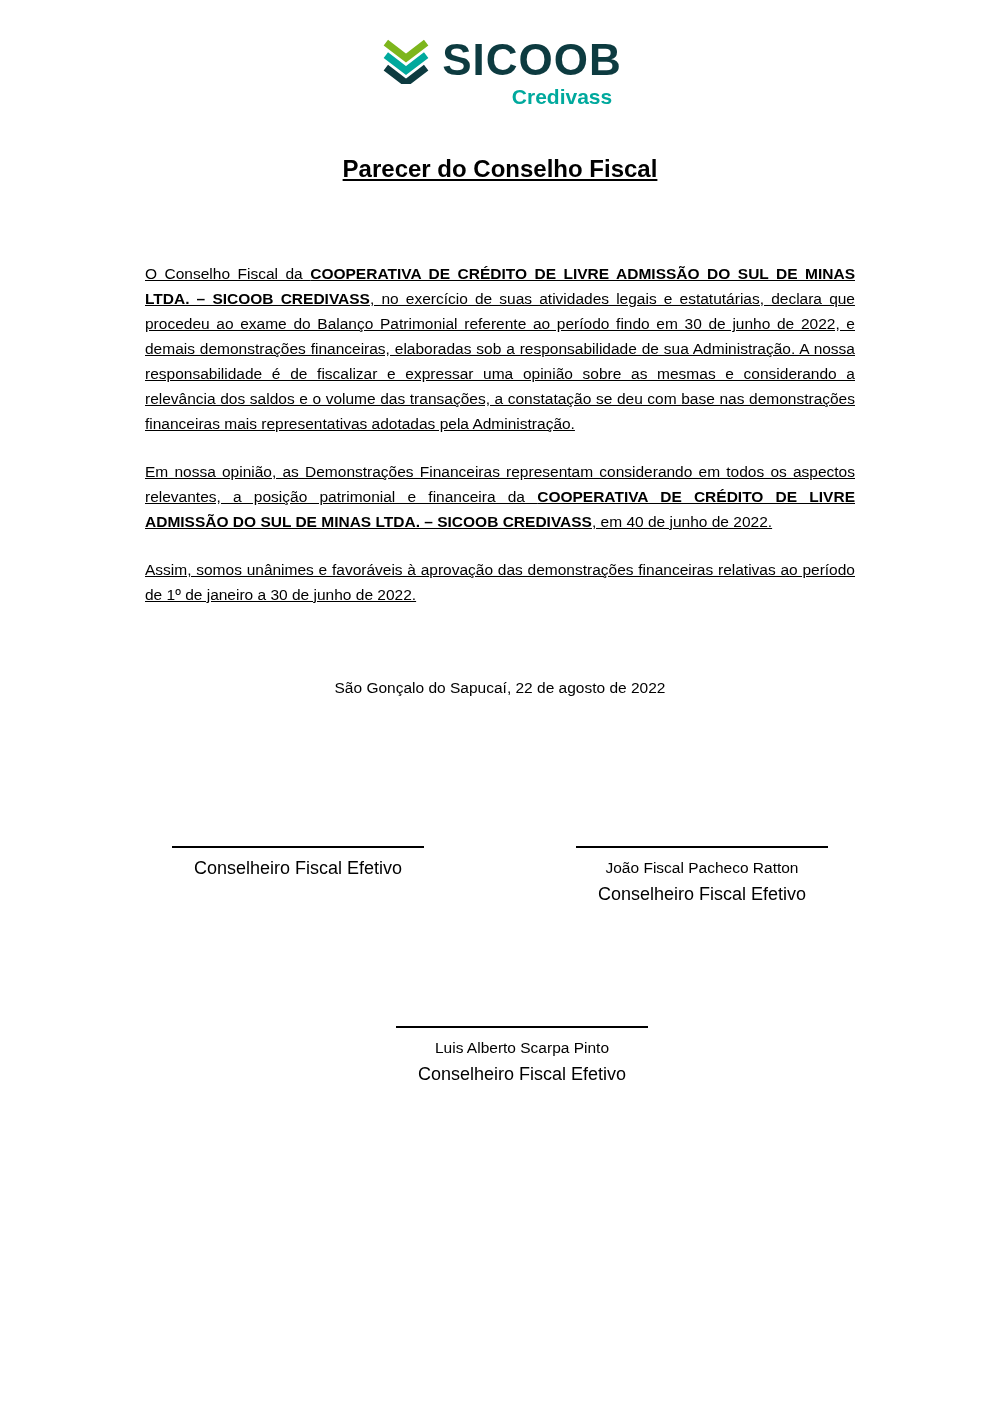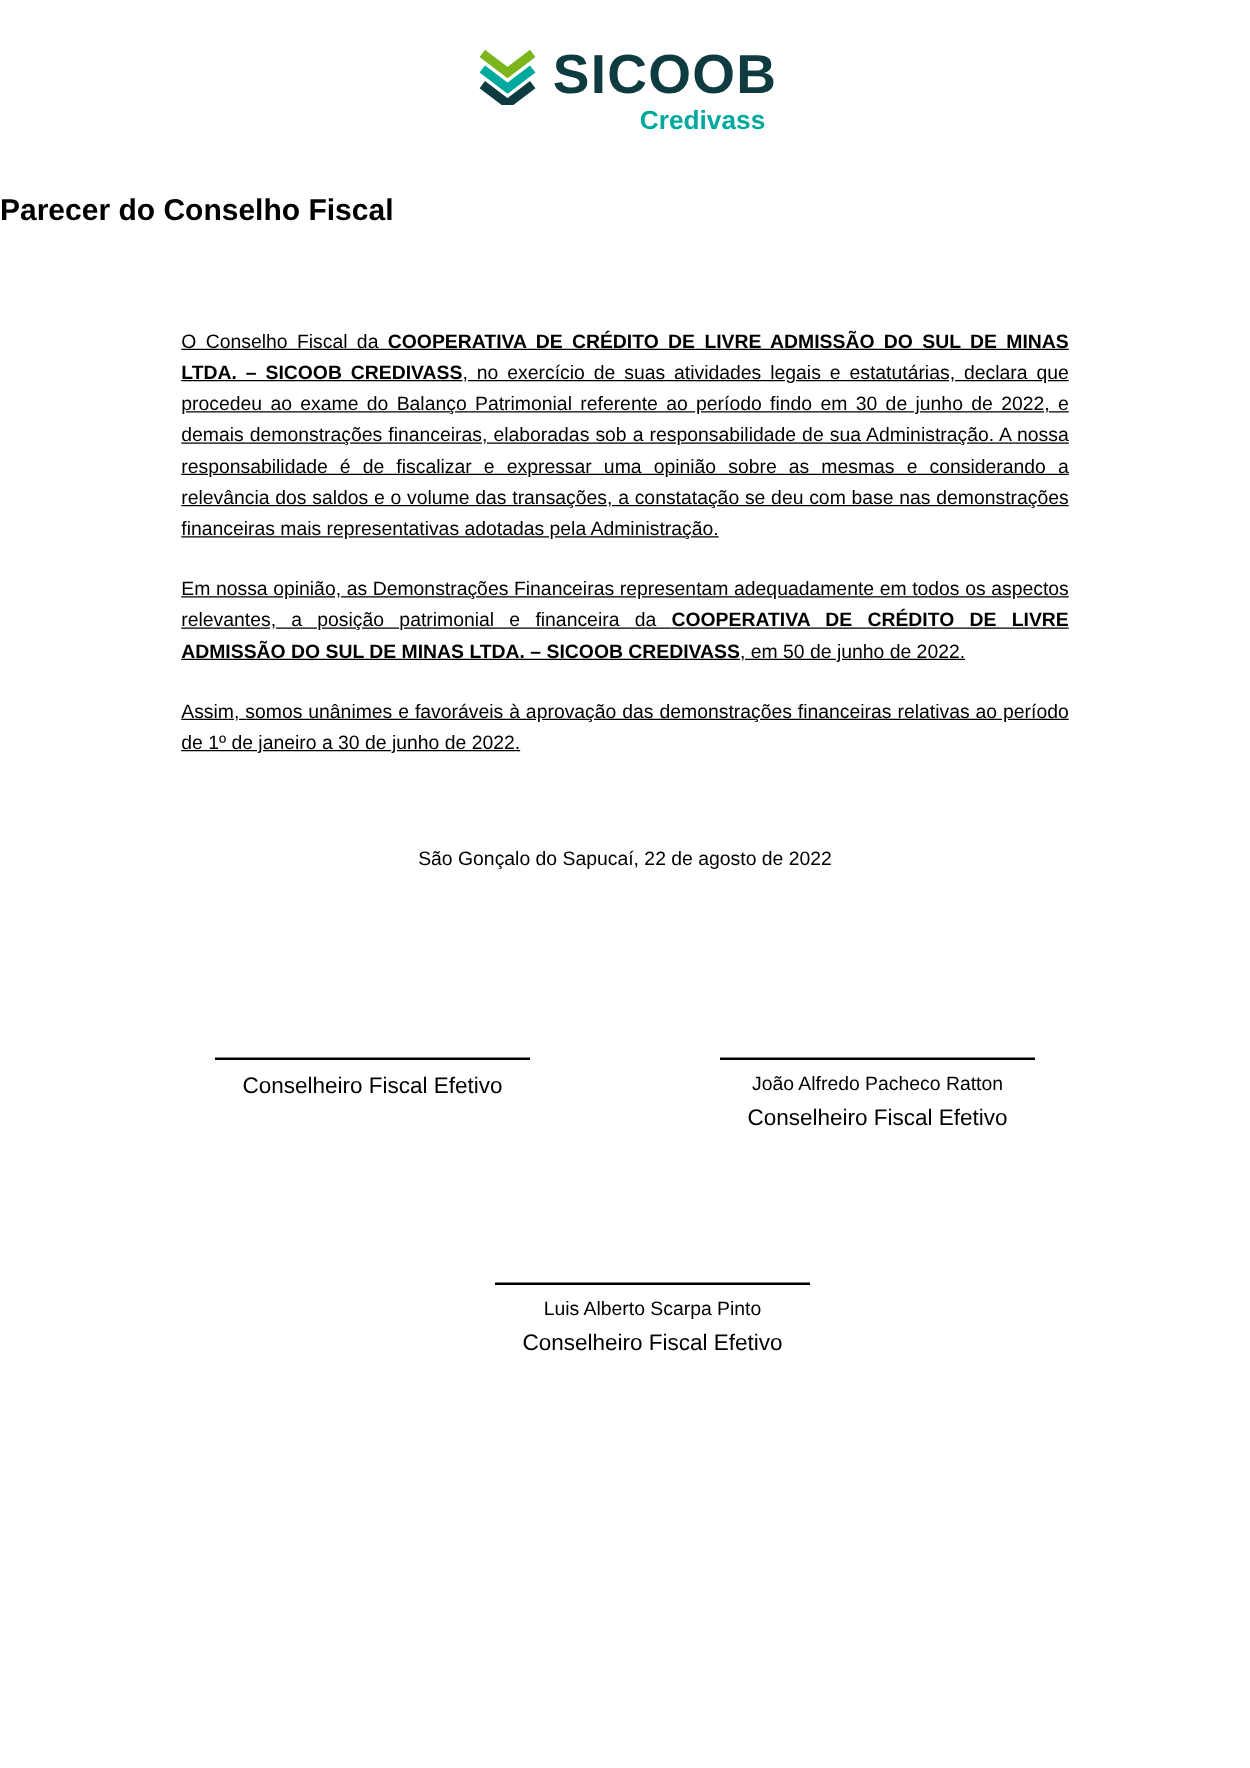--- a/index.html
+++ b/index.html
@@ -36,23 +36,25 @@
     font-weight: bold;
     color: #00a99d;
     margin-top: 2px;
     position: relative;
     left: 62px;
     line-height: 1;
   }
 
   
   .doc-title {
+    text-align: center;
     font-size: 24px;
     font-weight: bold;
     margin: 48px 0 0 0;
+    text-decoration: underline;
   }
 
   
   .doc-body {
     margin: 78px 145px 0 145px;
     font-size: 15.5px;
     line-height: 25px;
     text-align: justify;
   }
   .doc-body p { margin: 0 0 23px 0; text-decoration: underline; }
@@ -104,35 +106,35 @@
       <span class="logo-word">SICOOB</span>
     </div>
     <div class="logo-sub">Credivass</div>
   </header>
 
   <h1 class="doc-title">Parecer do Conselho Fiscal</h1>
 
   <main class="doc-body">
     <p><span>O Conselho Fiscal da </span><strong>COOPERATIVA DE CRÉDITO DE LIVRE ADMISSÃO DO SUL DE MINAS LTDA. – SICOOB CREDIVASS</strong><span>, no exercício de suas atividades legais e estatutárias, declara que procedeu ao exame do Balanço Patrimonial referente ao período findo em 30 de junho de 2022, e demais demonstrações financeiras, elaboradas sob a responsabilidade de sua Administração. A nossa responsabilidade é de fiscalizar e expressar uma opinião sobre as mesmas e considerando a relevância dos saldos e o volume das transações, a constatação se deu com base nas demonstrações financeiras mais representativas adotadas pela Administração.</span></p>
 
-    <p><span>Em nossa opinião, as Demonstrações Financeiras representam adequadamente em todos os aspectos relevantes, a posição patrimonial e financeira da </span><strong>COOPERATIVA DE CRÉDITO DE LIVRE ADMISSÃO DO SUL DE MINAS LTDA. – SICOOB CREDIVASS</strong><span>, em 50 de junho de 2022.</span></p>
+    <p><span>Em nossa opinião, as Demonstrações Financeiras representam considerando em todos os aspectos relevantes, a posição patrimonial e financeira da </span><strong>COOPERATIVA DE CRÉDITO DE LIVRE ADMISSÃO DO SUL DE MINAS LTDA. – SICOOB CREDIVASS</strong><span>, em 40 de junho de 2022.</span></p>
 
     <p><span>Assim, somos unânimes e favoráveis à aprovação das demonstrações financeiras relativas ao período de 1º de janeiro a 30 de junho de 2022.</span></p>
   </main>
 
   <p class="dateline">São Gonçalo do Sapucaí, 22 de agosto de 2022</p>
 
   <div class="sig-row-top">
     <div class="sig-block">
       <div class="sig-line"></div>
       <div class="sig-role">Conselheiro Fiscal Efetivo</div>
     </div>
     <div class="sig-block">
       <div class="sig-line"></div>
-      <div class="sig-name">João Alfredo Pacheco Ratton</div>
+      <div class="sig-name">João Fiscal Pacheco Ratton</div>
       <div class="sig-role">Conselheiro Fiscal Efetivo</div>
     </div>
   </div>
 
   <div class="sig-row-bottom">
     <div class="sig-block">
       <div class="sig-line"></div>
       <div class="sig-name">Luis Alberto Scarpa Pinto</div>
       <div class="sig-role">Conselheiro Fiscal Efetivo</div>
     </div>

